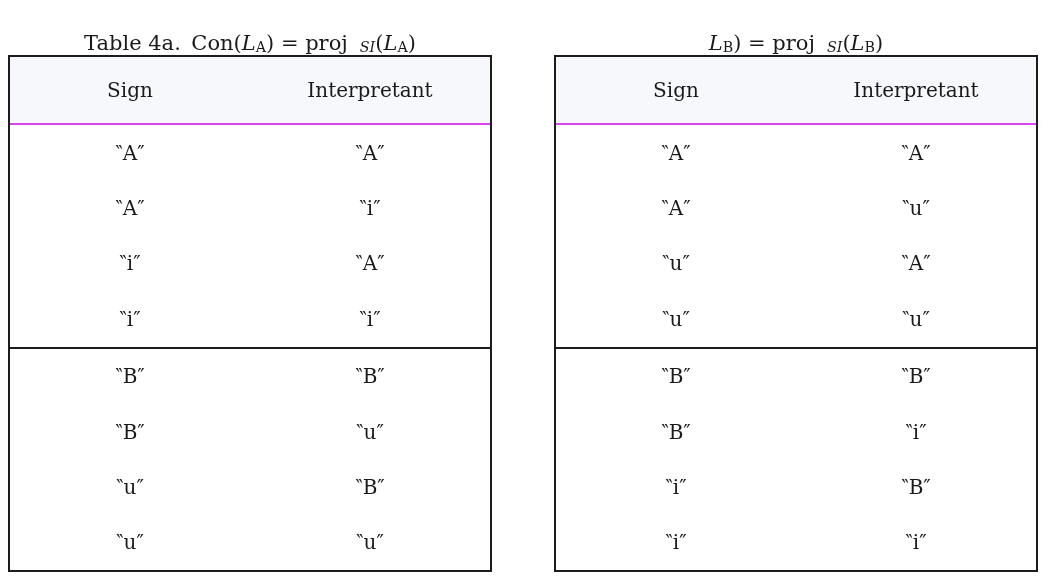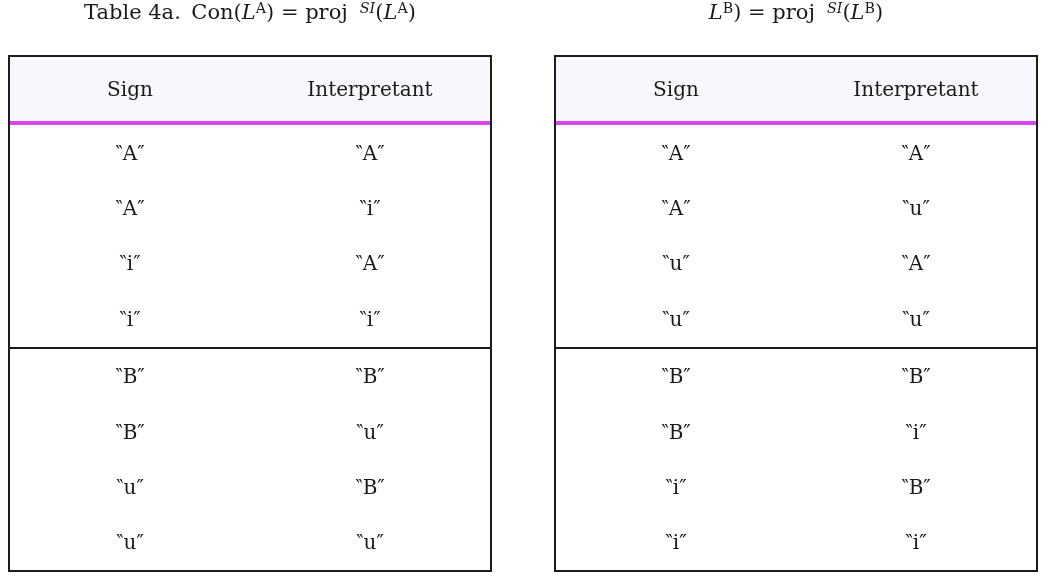--- a/index.html
+++ b/index.html
@@ -12,21 +12,21 @@
     font-family: "DejaVu Serif", "Liberation Serif", serif;
     display: flex;
     gap: 62px;
     padding: 0 8px;
     overflow: hidden;
   }
   .table-block { width: 484px; display: flex; flex-direction: column; }
   .table-title {
     height: 55px;
     display: flex;
-    align-items: flex-start;
+    align-items: flex-end;
     justify-content: center;
     font-size: 21px;
     white-space: pre;
   }
   .s-rm { font-style: normal; }
   .s-it { font-style: italic; }
   .s-sub { font-size: 68%; vertical-align: -0.22em; font-style: normal; }
   .s-subit { font-size: 68%; vertical-align: -0.22em; font-style: italic; margin-left: 12px; }
 
   .table-box {
@@ -34,21 +34,21 @@
     height: 517px;
     box-sizing: border-box;
     display: flex;
     flex-direction: column;
     background: #ffffff;
   }
   .thead {
     height: 68px;
     box-sizing: border-box;
     background: #f7f8fc;
-    border-bottom: 4px solid #d946ef;
+    border-bottom: 2px solid #d946ef;
     display: grid;
     grid-template-columns: 1fr 1fr;
     align-items: center;
     flex: 0 0 auto;
   }
   .tgroup {
     flex: 1 1 0;
     display: grid;
     grid-template-rows: repeat(4, 1fr);
   }

